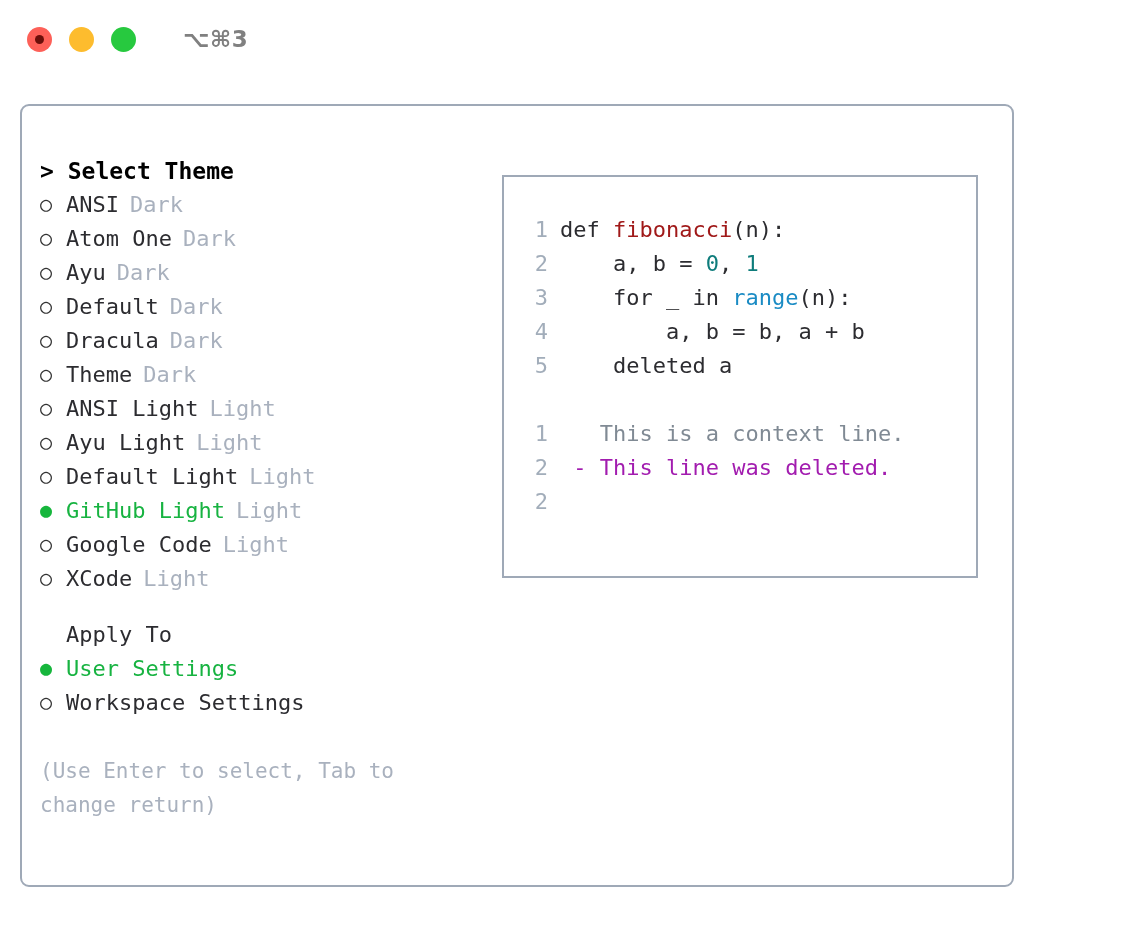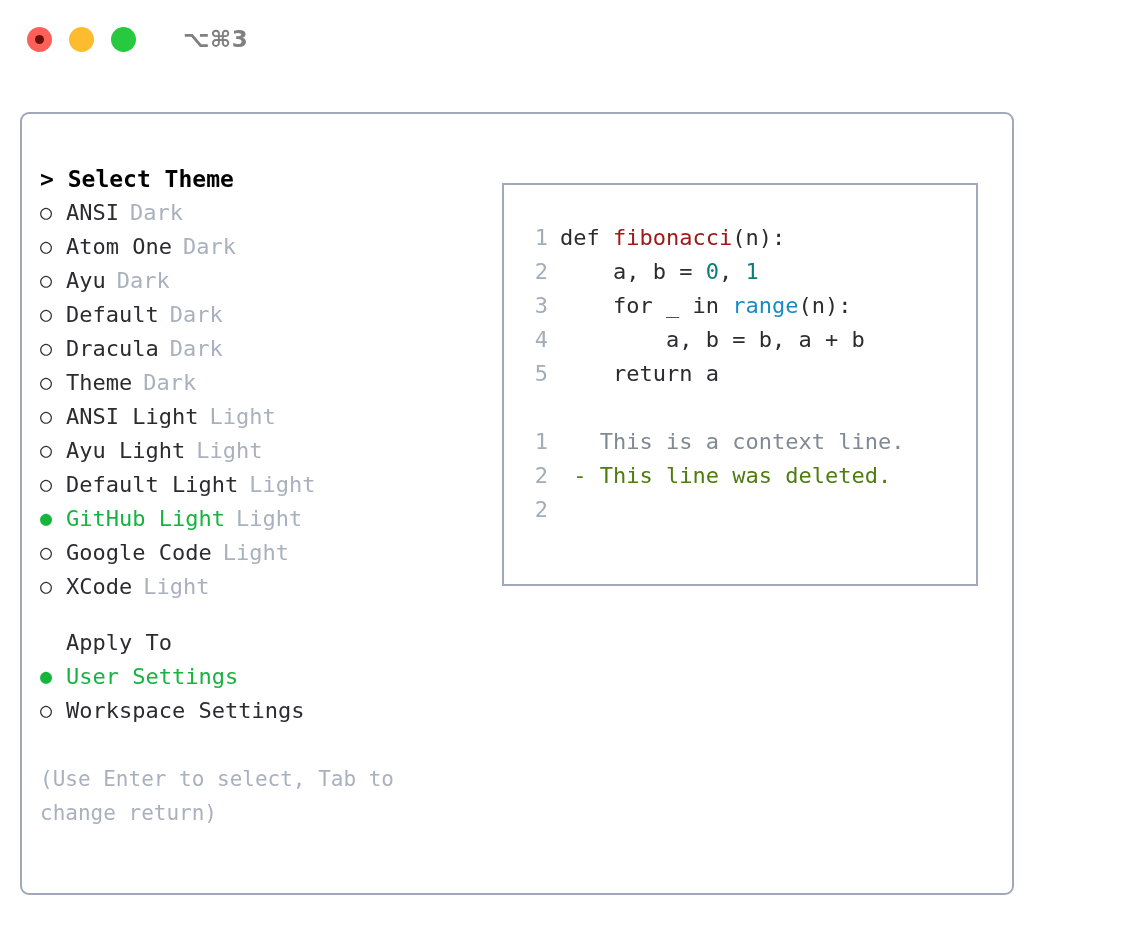--- a/index.html
+++ b/index.html
@@ -58,21 +58,21 @@
     font-size: 23px;
     font-weight: bold;
     letter-spacing: 0.5px;
     font-family: "DejaVu Sans", sans-serif;
   }
 
   
   .panel {
     position: absolute;
     left: 20px;
-    top: 112px;
+    top: 104px;
     width: 994px;
     height: 783px;
     border: 2px solid #9fa9b7;
     border-radius: 9px;
     box-sizing: border-box;
     background: #ffffff;
   }
   .panel-inner {
     display: flex;
     padding: 48px 0 0 0;
@@ -165,21 +165,21 @@
     flex: 0 0 30px;
     text-align: right;
     color: #a2adba;
     margin-right: 12px;
   }
   .code-txt { color: #2c2c30; }
   .tok-fn    { color: #a01919; }
   .tok-num   { color: #0e7c7b; }
   .tok-call  { color: #1a8bc4; }
   .diff-ctx  { color: #808a94; }
-  .diff-del  { color: #4d7c0f; }
+  .diff-del  { color: #a21caf; }
   .diff-add  { color: #16c216; }
   .diff-gap  { height: 34px; }
 </style>
 </head>
 <body>
 
 <div class="window">
 
   <div class="titlebar">
     <div class="lights">
@@ -223,21 +223,21 @@
         <div class="hint">(Use Enter to select, Tab to change return)</div>
       </div>
 
       <div class="right-col">
         <div class="preview-box">
           <div id="code-block">
               <div class="code-line"><span class="ln">1</span><span class="code-txt">def </span><span class="tok-fn">fibonacci</span><span class="code-txt">(n):</span></div>
               <div class="code-line"><span class="ln">2</span><span class="code-txt">    a, b = </span><span class="tok-num">0</span><span class="code-txt">, </span><span class="tok-num">1</span></div>
               <div class="code-line"><span class="ln">3</span><span class="code-txt">    for _ in </span><span class="tok-call">range</span><span class="code-txt">(n):</span></div>
               <div class="code-line"><span class="ln">4</span><span class="code-txt">        a, b = b, a + b</span></div>
-              <div class="code-line"><span class="ln">5</span><span class="code-txt">    return a</span></div>
+              <div class="code-line"><span class="ln">5</span><span class="code-txt">    deleted a</span></div>
             </div>
           <div class="diff-gap"></div>
           <div id="diff-block">
               <div class="code-line"><span class="ln">1</span><span class="diff-ctx">   This is a context line.</span></div>
               <div class="code-line"><span class="ln">2</span><span class="diff-del"> - This line was deleted.</span></div>
               <div class="code-line"><span class="ln">2</span></div>
             </div>
         </div>
       </div>
 

